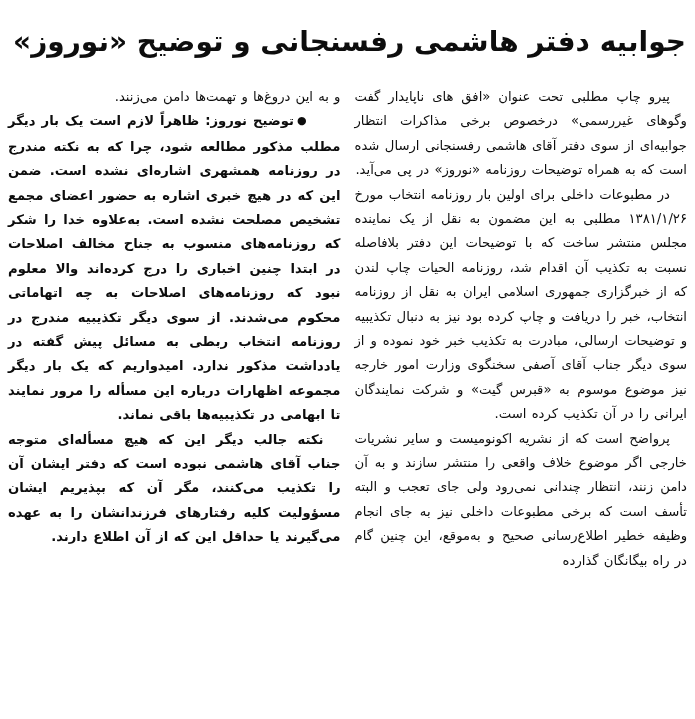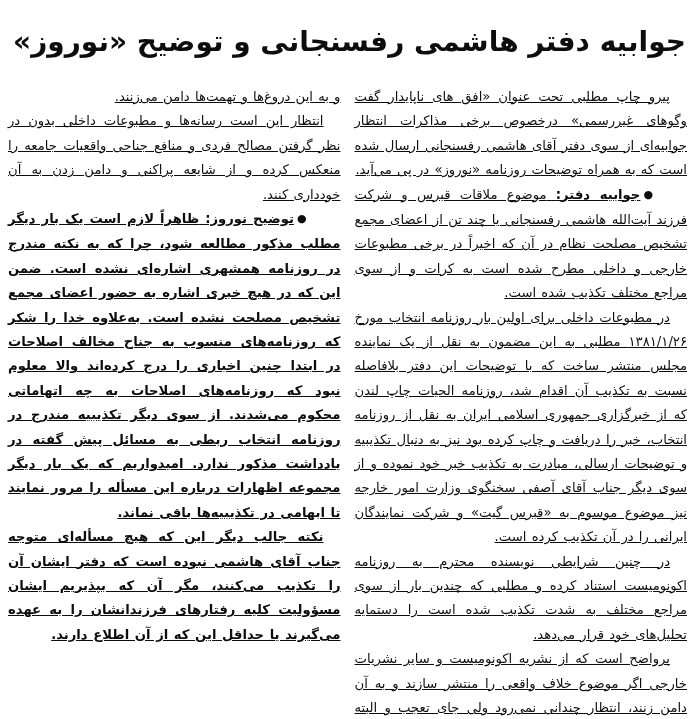--- a/index.html
+++ b/index.html
@@ -36,21 +36,20 @@
     flex: 1 1 0;
     min-width: 0;
   }
   p.para {
     margin: 0;
     font-size: 13.2px;
     line-height: 24.4px;
     text-align: justify;
     text-indent: 17px;
     word-spacing: 1px;
-    text-decoration: underline;
   }
   p.para.cont {
     text-indent: 0;
   }
   p.para.bold-para {
     font-weight: bold;
   }
   .bullet {
     font-size: 11px;
     display: inline-block;
@@ -66,33 +65,30 @@
 
 <div class="page">
 
   <h1 class="headline">جوابیه دفتر هاشمی رفسنجانی و توضیح «نوروز»</h1>
 
   <div class="columns">
 
     <div class="col">
       <p class="para">پیرو چاپ مطلبی تحت عنوان «افق های ناپایدار گفت وگوهای غیررسمی» درخصوص برخی مذاکرات انتظار جوابیه‌ای از سوی دفتر آقای هاشمی رفسنجانی ارسال شده است که به همراه توضیحات روزنامه «نوروز» در پی می‌آید.</p>
 
-      <p class="para"><span class="bullet">●</span><span class="lead">جوابیه دفتر:</span> <span>موضوع ملاقات قبرس و شرکت فرزند آیت‌الله هاشمی رفسنجانی یا چند تن از اعضای مجمع تشخیص مصلحت نظام در آن که اخیراً در برخی مطبوعات خارجی و داخلی مطرح شده است به کرات و از سوی مراجع مختلف تکذیب شده است.</span></p>
 
       <p class="para">در مطبوعات داخلی برای اولین بار روزنامه انتخاب مورخ ۱۳۸۱/۱/۲۶ مطلبی به این مضمون به نقل از یک نماینده مجلس منتشر ساخت که با توضیحات این دفتر بلافاصله نسبت به تکذیب آن اقدام شد، روزنامه الحیات چاپ لندن که از خبرگزاری جمهوری اسلامی ایران به نقل از روزنامه انتخاب، خبر را دریافت و چاپ کرده بود نیز به دنبال تکذیبیه و توضیحات ارسالی، مبادرت به تکذیب خبر خود نموده و از سوی دیگر جناب آقای آصفی سخنگوی وزارت امور خارجه نیز موضوع موسوم به «قبرس گیت» و شرکت نمایندگان ایرانی را در آن تکذیب کرده است.</p>
 
-      <p class="para">در چنین شرایطی نویسنده محترم به روزنامه اکونومیست استناد کرده و مطلبی که چندین بار از سوی مراجع مختلف به شدت تکذیب شده است را دستمایه تحلیل‌های خود قرار می‌دهد.</p>
 
       <p class="para">پرواضح است که از نشریه اکونومیست و سایر نشریات خارجی اگر موضوع خلاف واقعی را منتشر سازند و به آن دامن زنند، انتظار چندانی نمی‌رود ولی جای تعجب و البته تأسف است که برخی مطبوعات داخلی نیز به جای انجام وظیفه خطیر اطلاع‌رسانی صحیح و به‌موقع، این چنین گام در راه بیگانگان گذارده</p>
     </div>
 
     <div class="col">
       <p class="para cont">و به این دروغ‌ها و تهمت‌ها دامن می‌زنند.</p>
 
-      <p class="para">انتظار این است رسانه‌ها و مطبوعات داخلی بدون در نظر گرفتن مصالح فردی و منافع جناحی واقعیات جامعه را منعکس کرده و از شایعه پراکنی و دامن زدن به آن خودداری کنند.</p>
 
 
       <p class="para bold-para"><span class="bullet">●</span><span class="lead">توضیح نوروز:</span> <span>ظاهراً لازم است یک بار دیگر مطلب مذکور مطالعه شود، چرا که به نکته مندرج در روزنامه همشهری اشاره‌ای نشده است. ضمن این که در هیچ خبری اشاره به حضور اعضای مجمع تشخیص مصلحت نشده است. به‌علاوه خدا را شکر که روزنامه‌های منسوب به جناح مخالف اصلاحات در ابتدا چنین اخباری را درج کرده‌اند والا معلوم نبود که روزنامه‌های اصلاحات به چه اتهاماتی محکوم می‌شدند. از سوی دیگر تکذیبیه مندرج در روزنامه انتخاب ربطی به مسائل پیش گفته در یادداشت مذکور ندارد. امیدواریم که یک بار دیگر مجموعه اظهارات درباره این مسأله را مرور نمایند تا ابهامی در تکذیبیه‌ها باقی نماند.</span></p>
 
       <p class="para bold-para">نکته جالب دیگر این که هیچ مسأله‌ای متوجه جناب آقای هاشمی نبوده است که دفتر ایشان آن را تکذیب می‌کنند، مگر آن که بپذیریم ایشان مسؤولیت کلیه رفتارهای فرزندانشان را به عهده می‌گیرند یا حداقل این که از آن اطلاع دارند.</p>
 
     </div>
 
   </div>
 </div>

